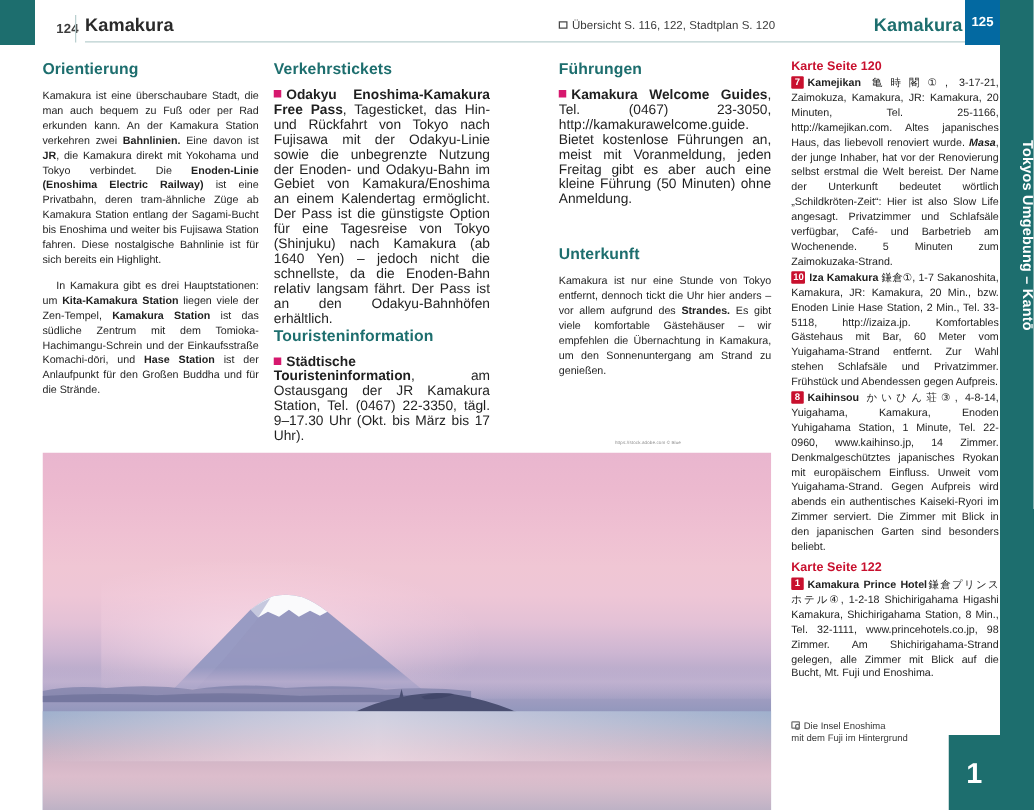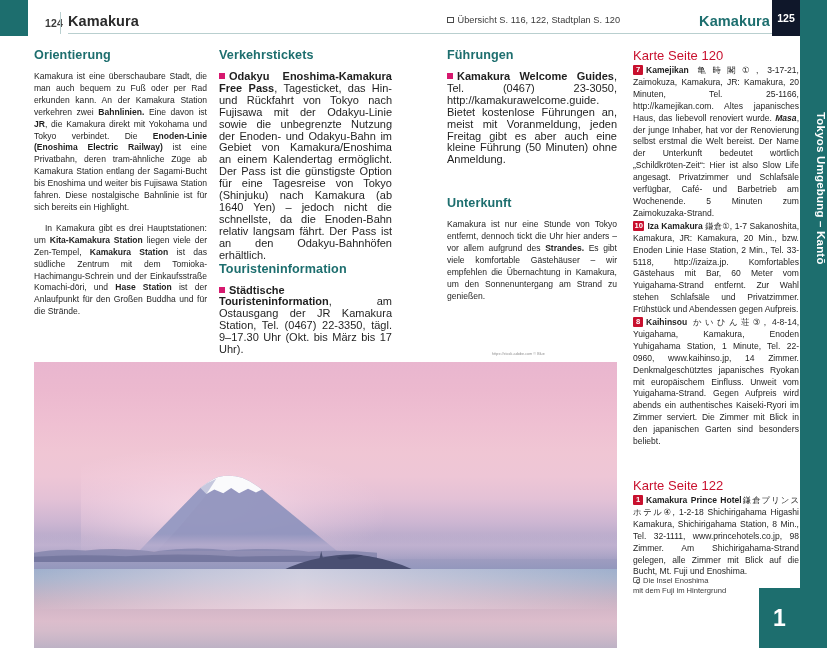--- a/index.html
+++ b/index.html
@@ -40,21 +40,21 @@
   .hdr-center .sq {
     display: inline-block; width: 6.5px; height: 6.5px;
     border: 1px solid #4a4a4a; margin-right: 4px; vertical-align: 0px;
   }
   .hdr-title-right {
     position: absolute; right: 57px; top: 13px;
     font-size: 14.5px; font-weight: bold; color: #1d6e6e; letter-spacing: .1px;
   }
   .hdr-folio-right {
     position: absolute; right: 27px; top: 0px; width: 28px; height: 36px;
-    background: #0f172a; color: #fff; font-size: 10.5px; font-weight: bold;
+    background: #0369a1; color: #fff; font-size: 10.5px; font-weight: bold;
     display: flex; align-items: center; justify-content: center;
   }
 
   
   .side-tab {
     position: absolute; right: 0; top: 0; width: 27px; height: 648px;
     background: #1d6e6e;
   }
   .side-tab-label {
     position: absolute; right: 0; top: 34px; width: 27px; height: 300px;
@@ -91,24 +91,24 @@
     hyphens: auto; -webkit-hyphens: auto;
   }
   .entry b { font-weight: bold; }
   .bullet {
     display: inline-block; width: 6px; height: 6px;
     background: #d6186e; margin-right: 4px; vertical-align: 1px;
   }
 
   
   .karte-head {
-    font-size: 13px; font-weight: normal; color: #c8102e;
+    font-size: 10px; font-weight: bold; color: #c8102e;
     margin-bottom: 2px; letter-spacing: .05px;
   }
-  .karte-head.spaced { margin-top: 30px; }
+  .karte-head.spaced { margin-top: 5px; }
   .listing {
     font-size: 8.55px; line-height: 11.9px; color: #1f1f1f;
     text-align: justify; margin-bottom: 1px;
     hyphens: auto; -webkit-hyphens: auto;
   }
   .numbadge {
     display: inline-block; min-width: 10px; height: 10px; padding: 0 1.5px;
     background: #c8102e; color: #fff; font-size: 7.6px; font-weight: bold;
     text-align: center; line-height: 10px; margin-right: 3px;
     vertical-align: 1px; border-radius: 1px;

